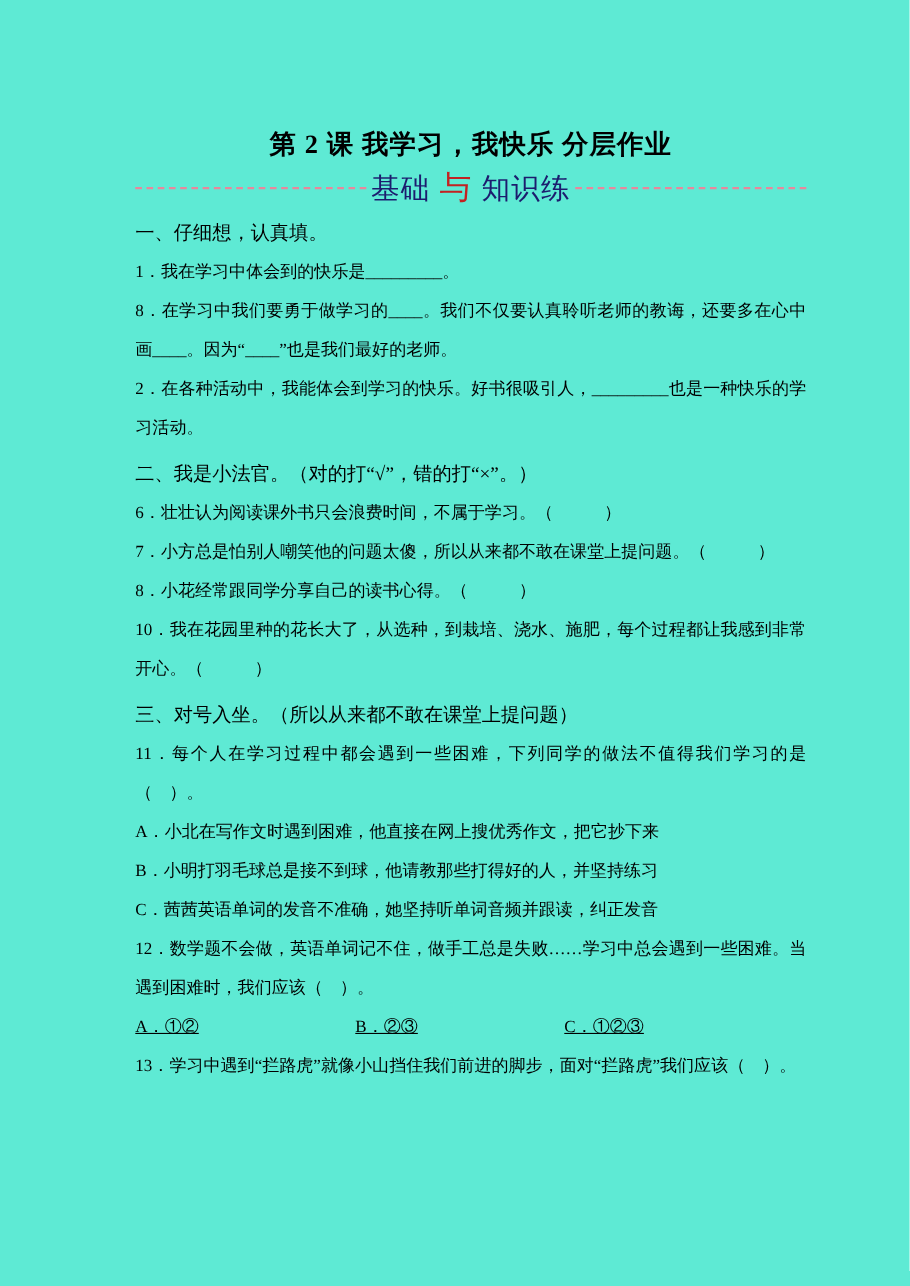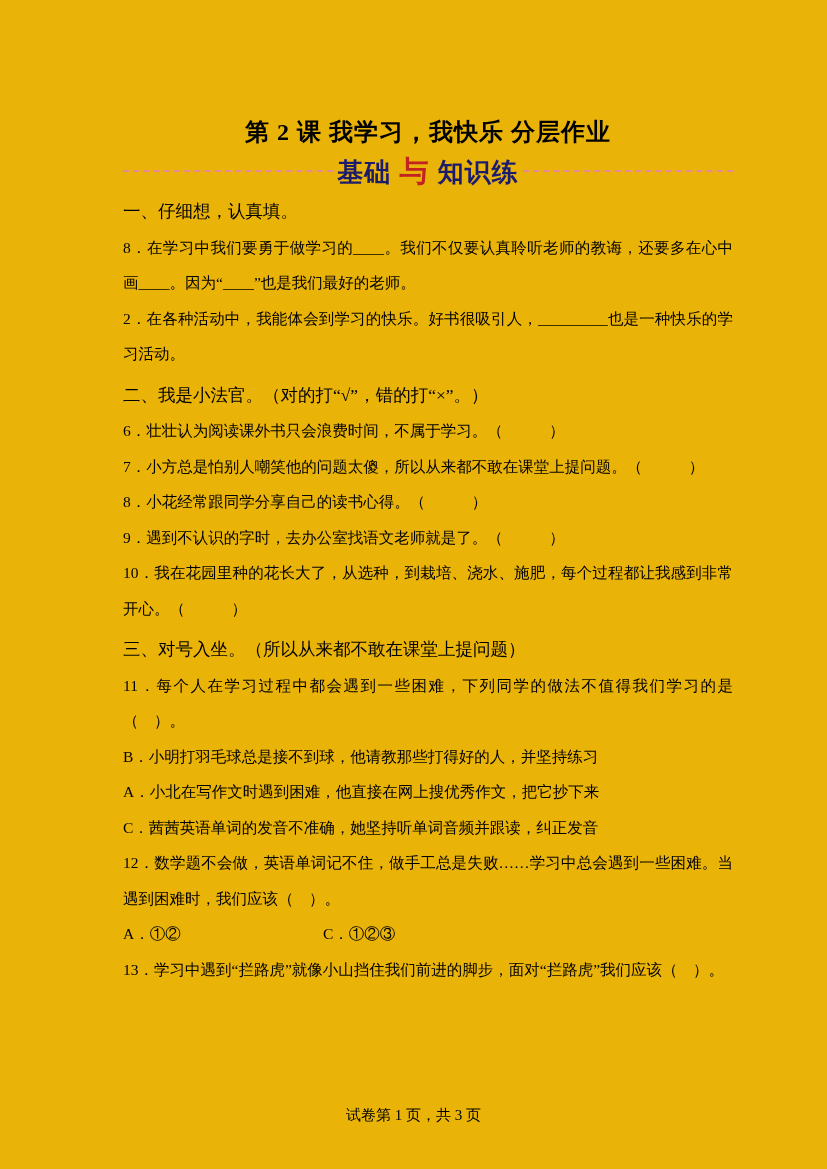--- a/index.html
+++ b/index.html
@@ -4,21 +4,21 @@
 <style>
   html, body {
     margin: 0;
     padding: 0;
     background: #ffffff;
   }
   .page {
     position: relative;
     width: 827px;
     height: 1169px;
-    background: #eab308;
+    background: #5eead4;
     font-family: "Liberation Serif", "DejaVu Serif", serif;
     color: #000000;
     overflow: hidden;
   }
   .content {
     position: absolute;
     left: 123px;
     top: 112px;
     width: 610px;
   }
@@ -38,21 +38,21 @@
     height: 34px;
   }
   .banner .dash {
     flex: 1;
     height: 0;
     border-top: 2px dashed #e8879c;
   }
   .banner .logo {
     padding: 0 4px;
     font-family: "Liberation Sans", "DejaVu Sans", sans-serif;
-    font-weight: 700;
+    font-weight: 400;
     font-size: 26px;
     letter-spacing: 1px;
     line-height: 34px;
     white-space: nowrap;
     text-align: center;
   }
   .banner .navy { color: #1c1c6e; }
   .banner .red  { color: #c32222; font-size: 29px; }
   h2.section-heading {
     font-size: 17.5px;
@@ -63,20 +63,21 @@
   p.q {
     font-size: 15.5px;
     margin: 0;
     line-height: 35.5px;
     text-align: justify;
   }
   .choices {
     display: flex;
     font-size: 15.5px;
     line-height: 35.5px;
+    text-decoration: underline;
   }
   .choices span:nth-child(1) { width: 200px; }
   .choices span:nth-child(2) { width: 190px; }
   .choices span:nth-child(3) { flex: 1; }
   .footer {
     position: absolute;
     left: 0;
     right: 0;
     top: 1104px;
     text-align: center;
@@ -96,39 +97,39 @@
       <span class="dash"></span>
       <span class="logo">
         <span class="navy">基础</span>
         <span class="red">与</span>
         <span class="navy">知识练</span>
       </span>
       <span class="dash"></span>
     </div>
 
     <h2 class="section-heading">一、仔细想，认真填。</h2>
+    <p class="q">1．我在学习中体会到的快乐是_________。</p>
     <p class="q">8．在学习中我们要勇于做学习的____。我们不仅要认真聆听老师的教诲，还要多在心中画____。因为“____”也是我们最好的老师。</p>
     <p class="q">2．在各种活动中，我能体会到学习的快乐。好书很吸引人，_________也是一种快乐的学习活动。</p>
 
     <h2 class="section-heading">二、我是小法官。（对的打“√”，错的打“×”。）</h2>
     <p class="q">6．壮壮认为阅读课外书只会浪费时间，不属于学习。（　　　）</p>
     <p class="q">7．小方总是怕别人嘲笑他的问题太傻，所以从来都不敢在课堂上提问题。（　　　）</p>
     <p class="q">8．小花经常跟同学分享自己的读书心得。（　　　）</p>
-    <p class="q">9．遇到不认识的字时，去办公室找语文老师就是了。（　　　）</p>
     <p class="q">10．我在花园里种的花长大了，从选种，到栽培、浇水、施肥，每个过程都让我感到非常开心。（　　　）</p>
 
     <h2 class="section-heading">三、对号入坐。（所以从来都不敢在课堂上提问题）</h2>
     <p class="q">11．每个人在学习过程中都会遇到一些困难，下列同学的做法不值得我们学习的是（　）。</p>
+    <p class="q">A．小北在写作文时遇到困难，他直接在网上搜优秀作文，把它抄下来</p>
     <p class="q">B．小明打羽毛球总是接不到球，他请教那些打得好的人，并坚持练习</p>
-    <p class="q">A．小北在写作文时遇到困难，他直接在网上搜优秀作文，把它抄下来</p>
     <p class="q">C．茜茜英语单词的发音不准确，她坚持听单词音频并跟读，纠正发音</p>
     <p class="q">12．数学题不会做，英语单词记不住，做手工总是失败……学习中总会遇到一些困难。当遇到困难时，我们应该（　）。</p>
 
     <div class="choices">
       <span>A．①②</span>
+      <span>B．②③</span>
       <span>C．①②③</span>
     </div>
 
     <p class="q">13．学习中遇到“拦路虎”就像小山挡住我们前进的脚步，面对“拦路虎”我们应该（　）。</p>
   </div>
 
-  <div class="footer">试卷第 1 页，共 3 页</div>
 </div>
 
 </body></html>

